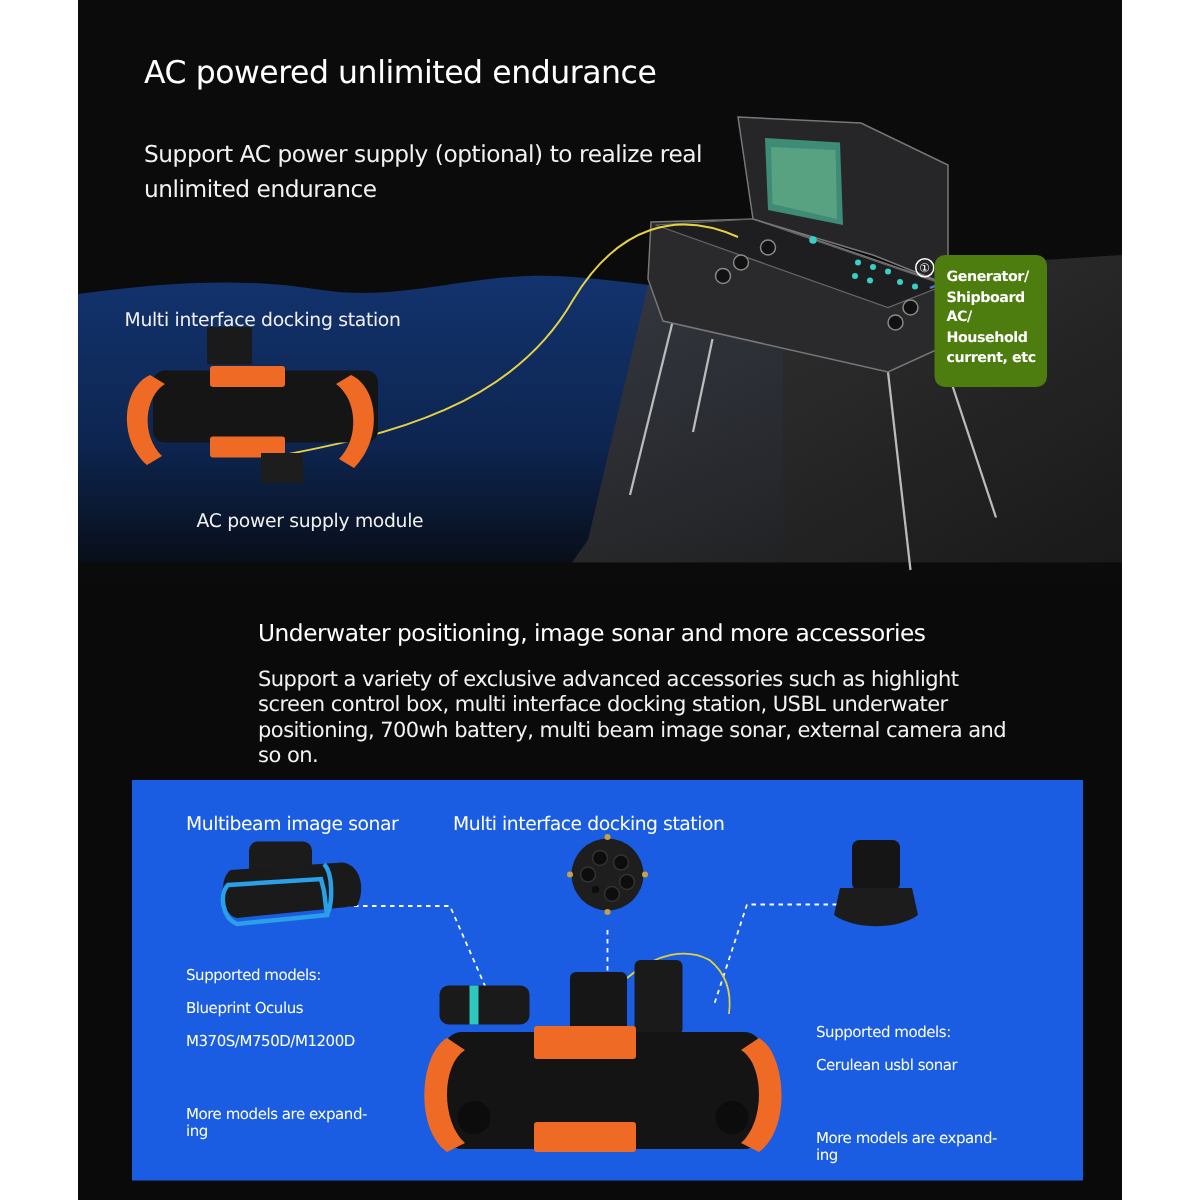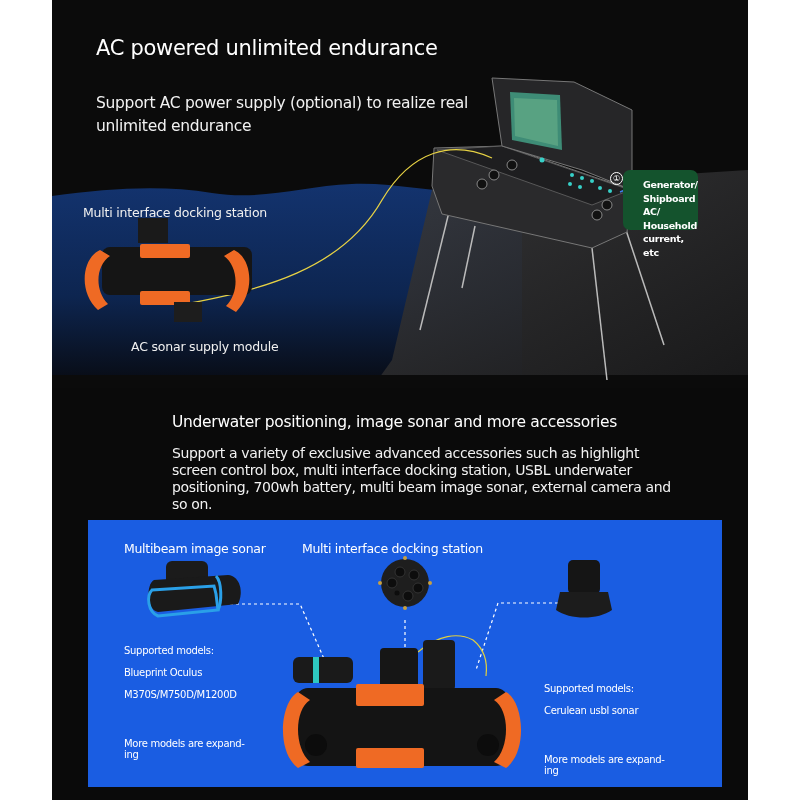--- a/index.html
+++ b/index.html
@@ -6,22 +6,22 @@
   body { width:800px; height:800px; background:#ffffff; position:relative; overflow:hidden;
          font-family:"DejaVu Sans", "Liberation Sans", sans-serif; }
   .canvas { position:absolute; left:52px; top:0; width:696px; height:800px; background:#0a0a0a; overflow:hidden; }
 
   
   .top { position:absolute; left:0; top:0; width:696px; height:388px; background:#0b0b0b; overflow:hidden; }
   .water { position:absolute; left:0; top:0; width:696px; height:388px; }
   .title1 { position:absolute; left:44px; top:36px; color:#fff; font-size:21px; letter-spacing:-0.3px; white-space:nowrap; }
   .sub1 { position:absolute; left:44px; top:92px; color:#f2f2f2; font-size:15.5px; line-height:23px; letter-spacing:-0.3px; width:380px; }
   .lbl { position:absolute; color:#f0f0f0; font-size:12.5px; white-space:nowrap; letter-spacing:-0.2px; }
-  .callout { position:absolute; left:571px; top:170px; width:75px; height:60px; background:#14532d; border-radius:7px;
-             color:#fff; font-size:9.5px; font-weight:bold; line-height:13.5px; padding:8px 0 0 20px; box-sizing:border-box; letter-spacing:-0.3px; }
+  .callout { position:absolute; left:571px; top:170px; width:75px; height:88px; background:#4d7c0f; border-radius:7px;
+             color:#fff; font-size:9.5px; font-weight:bold; line-height:13.5px; padding:8px 0 0 8px; box-sizing:border-box; letter-spacing:-0.3px; }
   .num-badge { position:absolute; left:558px; top:172px; width:11px; height:11px; border:1px solid #fff; border-radius:50%;
                color:#fff; font-size:8px; line-height:11px; text-align:center; }
 
   
   .title2 { position:absolute; left:120px; top:413px; color:#fff; font-size:15.5px; letter-spacing:-0.3px; white-space:nowrap; }
   .sub2 { position:absolute; left:120px; top:445px; color:#f2f2f2; font-size:14px; line-height:17px; width:500px; letter-spacing:-0.35px; }
 
   
   .panel { position:absolute; left:36px; top:520px; width:634px; height:267px; background:#1a5de2; overflow:hidden; }
   .plabel { position:absolute; color:#fff; font-size:12.5px; white-space:nowrap; letter-spacing:-0.3px; }
@@ -95,21 +95,21 @@
         <rect x="88" y="291" width="50" height="14" rx="2" fill="#ef6a24"></rect>
         <path d="M48 250 C30 258 26 292 46 310 L56 304 C42 290 44 265 58 256 Z" fill="#ef6a24"></path>
         <path d="M182 250 C200 258 204 292 184 312 L174 306 C188 292 186 266 172 256 Z" fill="#ef6a24"></path>
         <rect x="122" y="302" width="28" height="20" fill="#1d1d1d"></rect>
       </g>
     </svg>
 
     <div class="title1">AC powered unlimited endurance</div>
     <div class="sub1">Support AC power supply (optional) to realize real unlimited endurance</div>
     <div class="lbl" style="left:31px; top:205px;">Multi interface docking station</div>
-    <div class="lbl" style="left:79px; top:339px;">AC sonar supply module</div>
+    <div class="lbl" style="left:79px; top:339px;">AC power supply module</div>
 
     <div class="num-badge">①</div>
     <div class="callout">Generator/ Shipboard AC/ Household current, etc</div>
   </div>
 
   <div class="title2">Underwater positioning, image sonar and more accessories</div>
   <div class="sub2">Support a variety of exclusive advanced accessories such as highlight screen control box, multi interface docking station, USBL underwater positioning, 700wh battery, multi beam image sonar, external camera and so on.</div>
 
   <div class="panel">
     <svg width="634" height="267" viewBox="0 0 634 267">

